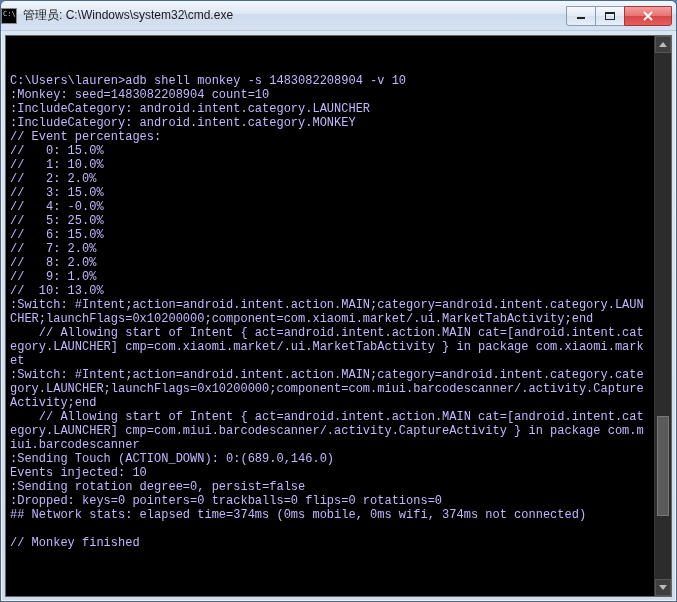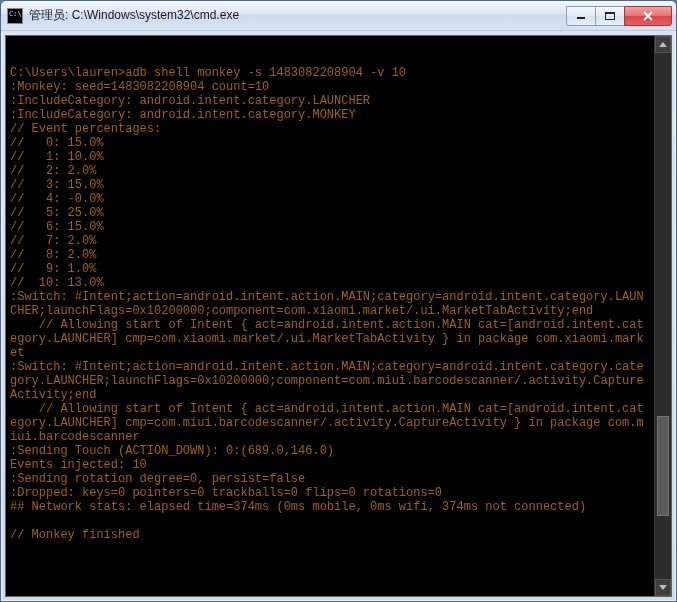--- a/index.html
+++ b/index.html
@@ -17,21 +17,21 @@
     border: 1px solid #4a6a8a;
     border-radius: 6px 6px 0 0;
     display: flex;
     flex-direction: column;
     box-shadow: inset 0 0 0 1px rgba(255,255,255,0.6);
   }
   .titlebar {
     height: 30px;
     display: flex;
     align-items: center;
-    padding: 0 4px 0 6px;
+    padding: 0 4px 0 0;
     background: linear-gradient(to bottom, #f3f7fc 0%, #dde7f5 45%, #cfdcee 46%, #d6e2f1 100%);
     border-bottom: 1px solid #b9c8dc;
     border-radius: 6px 6px 0 0;
   }
   .title-icon {
     width: 16px; height: 16px;
     margin-right: 6px;
     background: #000;
     border: 1px solid #888;
     position: relative;
@@ -79,25 +79,25 @@
   .client-frame {
     flex: 1;
     padding: 4px;
     display: flex;
     flex-direction: column;
     min-height: 0;
   }
   .console {
     flex: 1;
     background: #000;
-    color: #a16207;
+    color: #c4b5fd;
     font-family: "NSimSun","SimSun","Consolas","Courier New",monospace;
     font-size: 12px;
     line-height: 14px;
-    padding: 2px 4px;
+    padding: 10px 4px;
     overflow: hidden;
     white-space: pre-wrap;
     word-break: break-all;
     border: 1px solid #646464;
     position: relative;
   }
   .scrollbar {
     position: absolute;
     right: 0; top: 0; bottom: 0;
     width: 17px;

